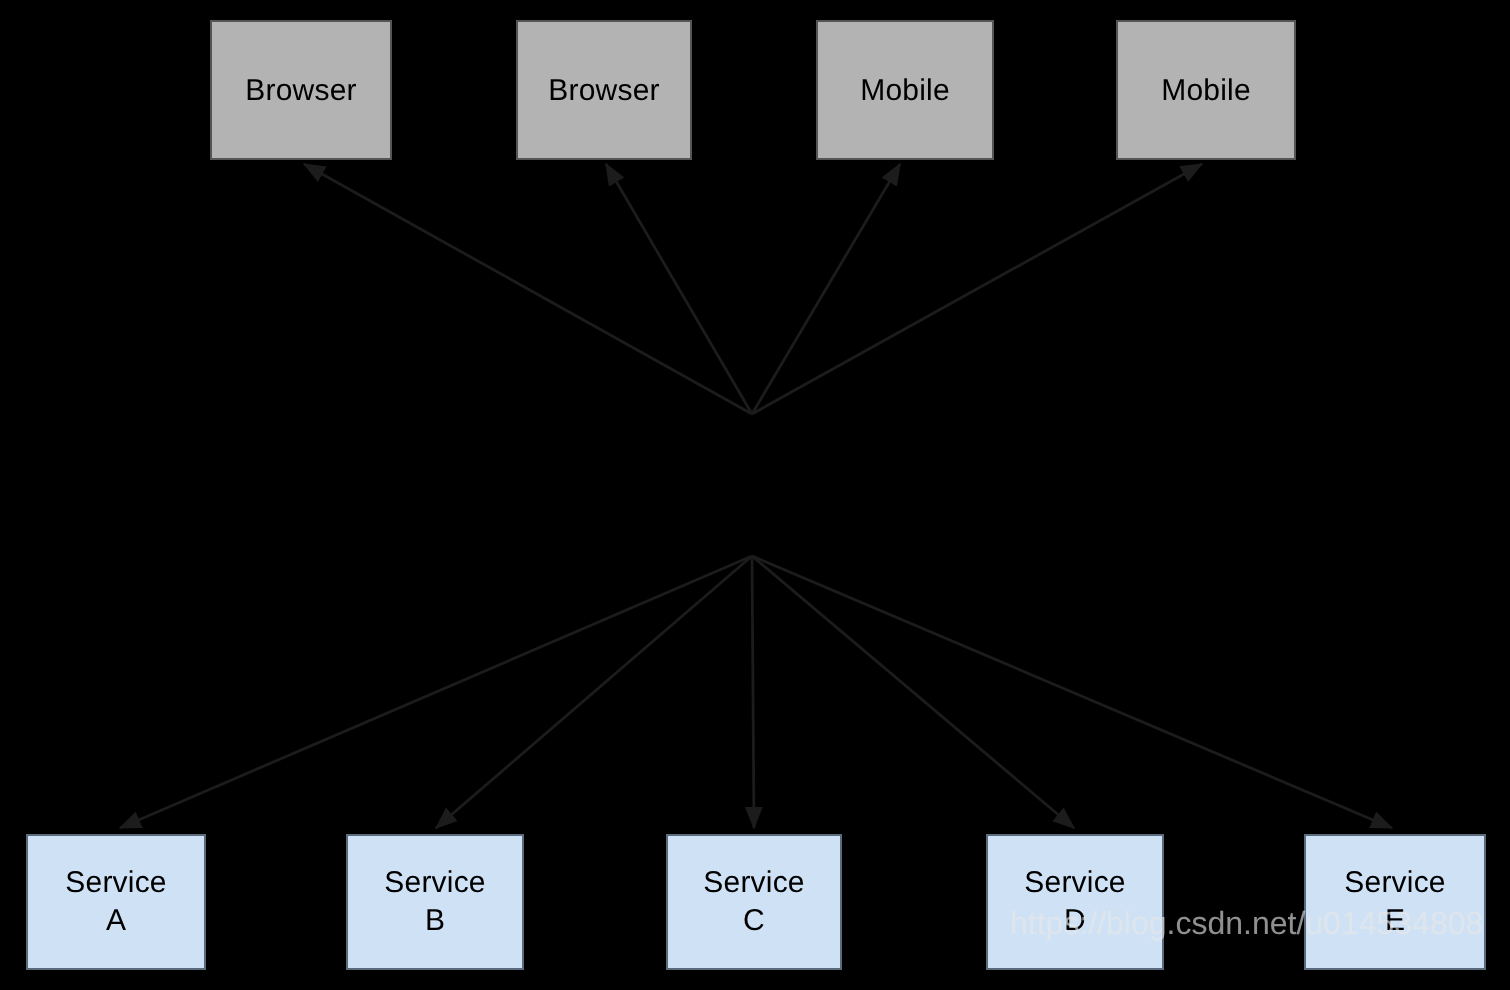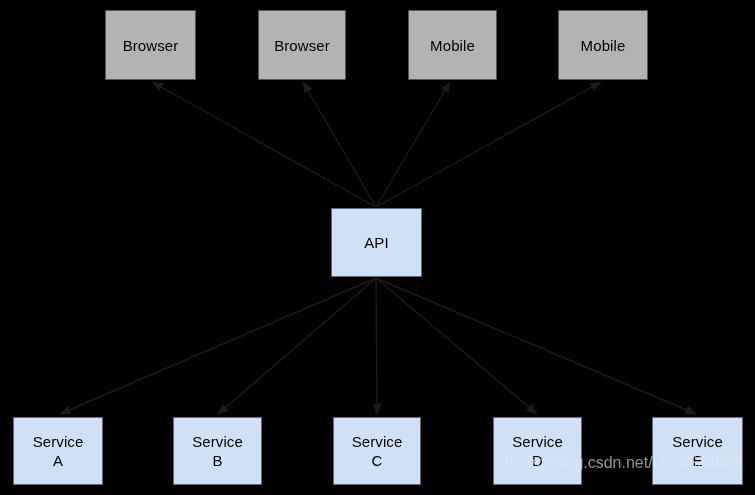--- a/index.html
+++ b/index.html
@@ -90,21 +90,20 @@
       <line x1="376" y1="278" x2="537" y2="414"></line>
       <line x1="376" y1="278" x2="696" y2="414"></line>
     </g>
   </svg>
 
   <div class="node client" style="left:105px;top:10px;width:91px;height:70px;">Browser</div>
   <div class="node client" style="left:258px;top:10px;width:88px;height:70px;">Browser</div>
   <div class="node client" style="left:408px;top:10px;width:89px;height:70px;">Mobile</div>
   <div class="node client" style="left:558px;top:10px;width:90px;height:70px;">Mobile</div>
 
-  <div class="node api" style="left:331px;top:208px;width:91px;height:69px;">API</div>
 
   <div class="node service" style="left:13px;top:417px;width:90px;height:68px;">Service
 A</div>
   <div class="node service" style="left:173px;top:417px;width:89px;height:68px;">Service
 B</div>
   <div class="node service" style="left:333px;top:417px;width:88px;height:68px;">Service
 C</div>
   <div class="node service" style="left:493px;top:417px;width:89px;height:68px;">Service
 D</div>
   <div class="node service" style="left:652px;top:417px;width:91px;height:68px;">Service

